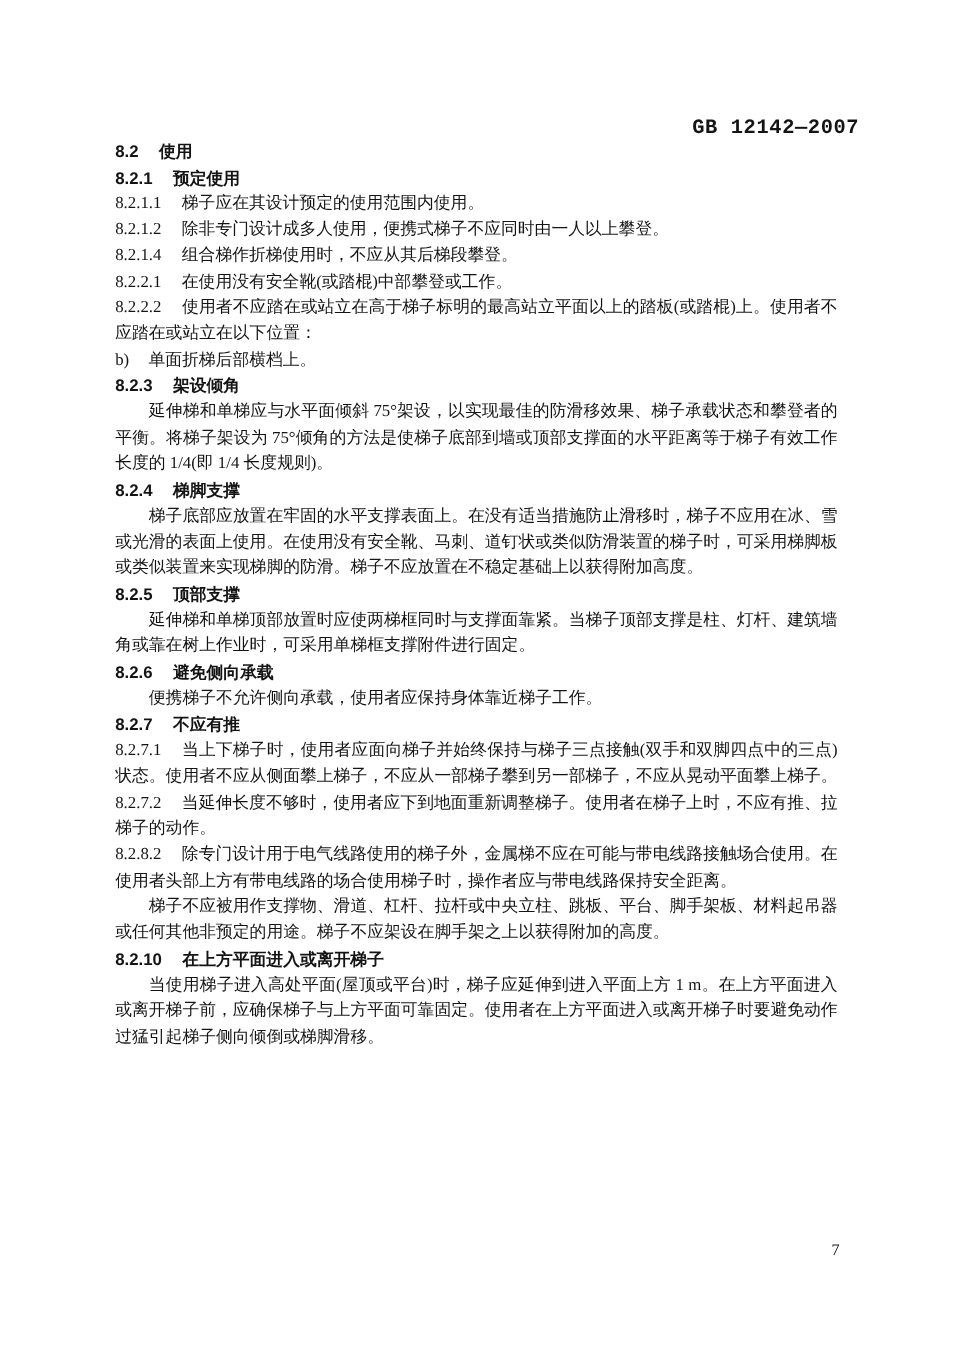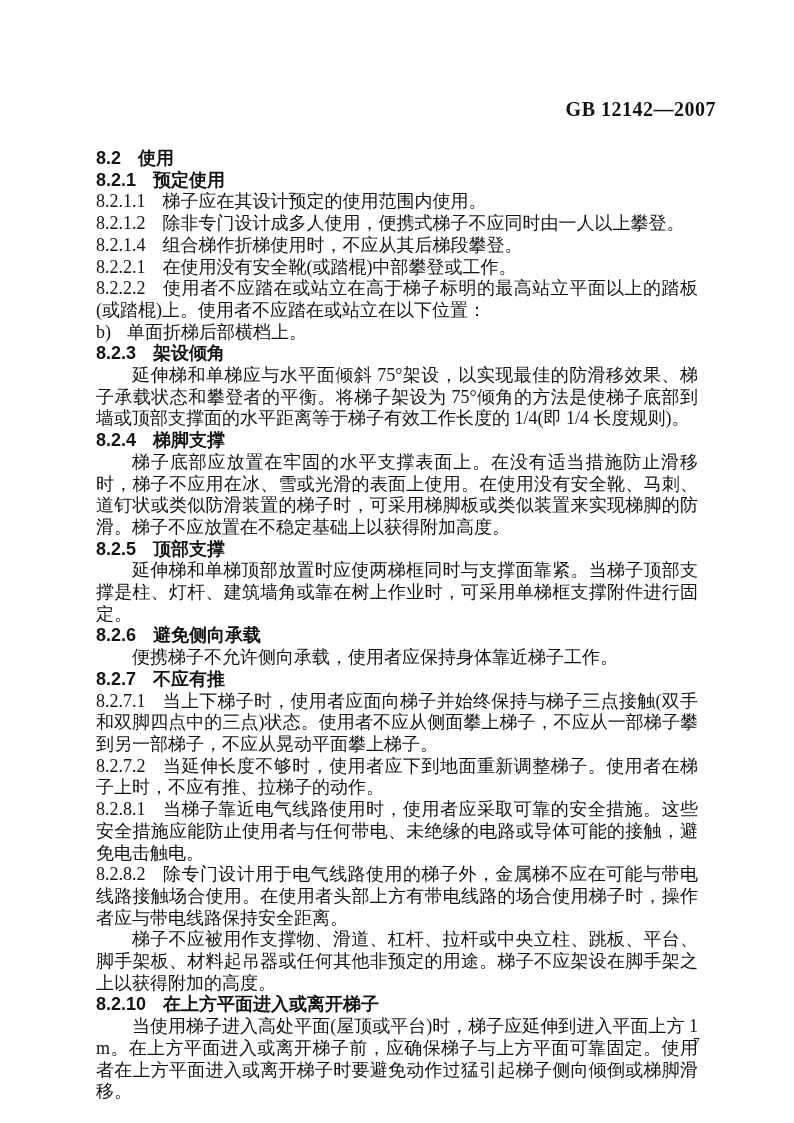--- a/index.html
+++ b/index.html
@@ -7,31 +7,31 @@
     position:relative;
     width:794px;height:1123px;
     background:#ffffff;
     overflow:hidden;
     color:#141414;
     font-family:"Liberation Serif","DejaVu Serif",serif;
   }
   .std-header{
     position:absolute;
     top:98px;right:78px;
-    font-family:Liberation Serif, serif;
+    font-family:Liberation Mono, monospace;
     font-weight:700;
-    font-size:20px;
+    font-size:17px;
     letter-spacing:0.5px;
     white-space:nowrap;
   }
   .content{
     position:absolute;
-    left:96px;top:148px;
+    left:96px;top:116px;
     width:602px;
-    font-size:18px;
+    font-size:14px;
     line-height:21.7px;
     text-align:justify;
   }
   .content p{margin:0;padding:0;}
   .heading{
     font-weight:700;
     text-align:left;
     font-family:"Liberation Sans","DejaVu Sans",sans-serif;
   }
   .num{margin-right:17px;}
@@ -89,21 +89,20 @@
 
     <p class="para">便携梯子不允许侧向承载，使用者应保持身体靠近梯子工作。</p>
 
     <p class="heading"><span class="num">8.2.7</span><span>不应有推</span></p>
 
     <p class="clause"><span class="num">8.2.7.1</span><span>当上下梯子时，使用者应面向梯子并始终保持与梯子三点接触(双手和双脚四点中的三点)状态。使用者不应从侧面攀上梯子，不应从一部梯子攀到另一部梯子，不应从晃动平面攀上梯子。</span></p>
 
     <p class="clause"><span class="num">8.2.7.2</span><span>当延伸长度不够时，使用者应下到地面重新调整梯子。使用者在梯子上时，不应有推、拉梯子的动作。</span></p>
 
 
-    <p class="clause"><span class="num">8.2.8.1</span><span>当梯子靠近电气线路使用时，使用者应采取可靠的安全措施。这些安全措施应能防止使用者与任何带电、未绝缘的电路或导体可能的接触，避免电击触电。</span></p>
 
     <p class="clause"><span class="num">8.2.8.2</span><span>除专门设计用于电气线路使用的梯子外，金属梯不应在可能与带电线路接触场合使用。在使用者头部上方有带电线路的场合使用梯子时，操作者应与带电线路保持安全距离。</span></p>
 
 
     <p class="para">梯子不应被用作支撑物、滑道、杠杆、拉杆或中央立柱、跳板、平台、脚手架板、材料起吊器或任何其他非预定的用途。梯子不应架设在脚手架之上以获得附加的高度。</p>
 
     <p class="heading"><span class="num">8.2.10</span><span>在上方平面进入或离开梯子</span></p>
 
     <p class="para">当使用梯子进入高处平面(屋顶或平台)时，梯子应延伸到进入平面上方 1 m。在上方平面进入或离开梯子前，应确保梯子与上方平面可靠固定。使用者在上方平面进入或离开梯子时要避免动作过猛引起梯子侧向倾倒或梯脚滑移。</p>
 

